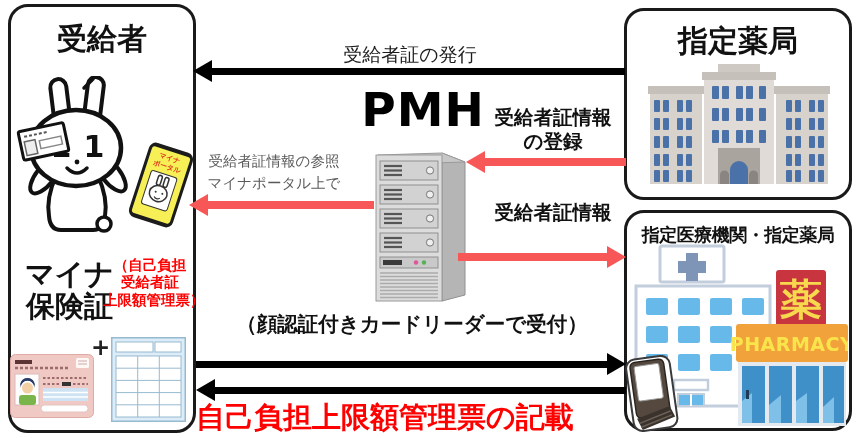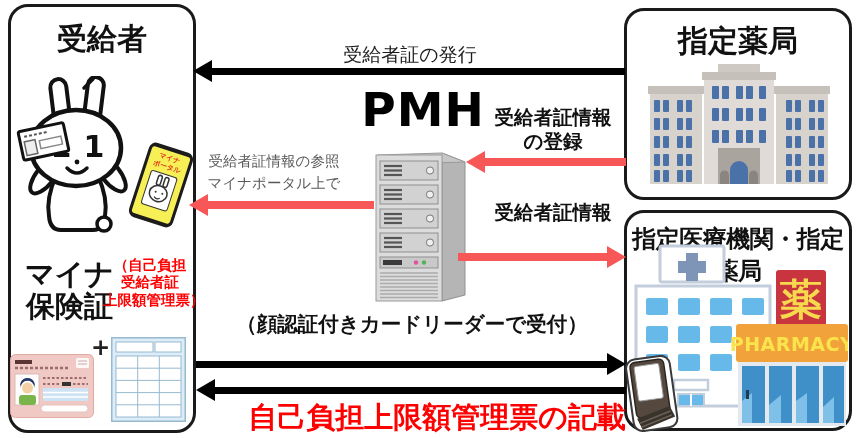--- a/index.html
+++ b/index.html
@@ -7,21 +7,21 @@
           font-family:"DejaVu Sans","Liberation Sans",sans-serif;color:#111;}
 
   
   .obox{position:absolute;background:#fff;border:3px solid #1a1a1a;border-radius:20px;box-sizing:border-box;}
   .box-recipient{left:8px;top:4px;width:188px;height:429px;}
   .box-prefecture{left:624px;top:8px;width:228px;height:192px;}
   .box-medical{left:624px;top:210px;width:228px;height:221px;}
   .obox-title{position:absolute;left:0;right:0;text-align:center;font-weight:700;color:#111;}
   .box-recipient .obox-title{top:12px;font-size:30px;}
   .box-prefecture .obox-title{top:10px;font-size:30px;}
-  .box-medical .obox-title{top:10px;font-size:24px;letter-spacing:-0.5px;}
+  .box-medical .obox-title{top:10px;font-size:18px;letter-spacing:-0.5px;}
 
   
   .arr{position:absolute;height:22px;}
   .arr .shaft{position:absolute;top:7.5px;height:7px;background:#000;}
   .arr.left  .shaft{left:16px;right:0;}
   .arr.right .shaft{left:0;right:16px;}
   .arr .head{position:absolute;top:0;width:0;height:0;border-top:11px solid transparent;border-bottom:11px solid transparent;}
   .arr.left  .head{left:0;border-right:19px solid #000;}
   .arr.right .head{right:0;border-left:19px solid #000;}
   .arr.red .shaft{background:#f75757;height:8px;top:7px;}
@@ -35,21 +35,21 @@
   .a-bring  {left:196px;top:353px;width:430px;}
   .a-record {left:196px;top:379px;width:430px;}
 
   
   .lbl{position:absolute;white-space:nowrap;}
   .lbl-issue{left:230px;top:42px;width:360px;text-align:center;font-size:19px;font-weight:400;color:#1c1c1c;}
   .lbl-register{left:480px;top:106px;width:146px;text-align:center;font-size:19.5px;font-weight:700;line-height:1.22;}
   .lbl-portal{left:198px;top:151px;width:152px;text-align:center;font-size:14.5px;color:#595959;line-height:1.5;}
   .lbl-provide{left:480px;top:201px;width:146px;text-align:center;font-size:19.5px;font-weight:700;line-height:1.22;}
   .lbl-bring{left:200px;top:313px;width:424px;text-align:center;font-size:20.5px;font-weight:700;line-height:1.13;}
-  .lbl-record{left:196px;top:398px;width:430px;text-align:right;font-size:29px;font-weight:800;color:#f00;}
+  .lbl-record{left:196px;top:398px;width:430px;text-align:left;font-size:29px;font-weight:800;color:#f00;}
 
   .lbl-pmh{left:358px;top:82px;width:130px;text-align:center;font-size:47px;font-weight:800;letter-spacing:1px;color:#000;}
 
   
   .lbl-insurance{left:17px;top:258px;width:105px;text-align:center;font-size:29px;font-weight:700;line-height:1.12;color:#111;}
   .lbl-cert{left:103px;top:257px;width:94px;text-align:center;font-size:14.5px;font-weight:700;line-height:1.2;color:#f00;}
   .lbl-plus{left:91px;top:334px;font-size:23px;font-weight:600;color:#222;}
 
   .phone{position:absolute;left:138px;top:146px;width:46px;height:78px;background:#1c1c1c;border-radius:7px;
          transform:rotate(18deg);padding:4px 3px;box-sizing:border-box;}

